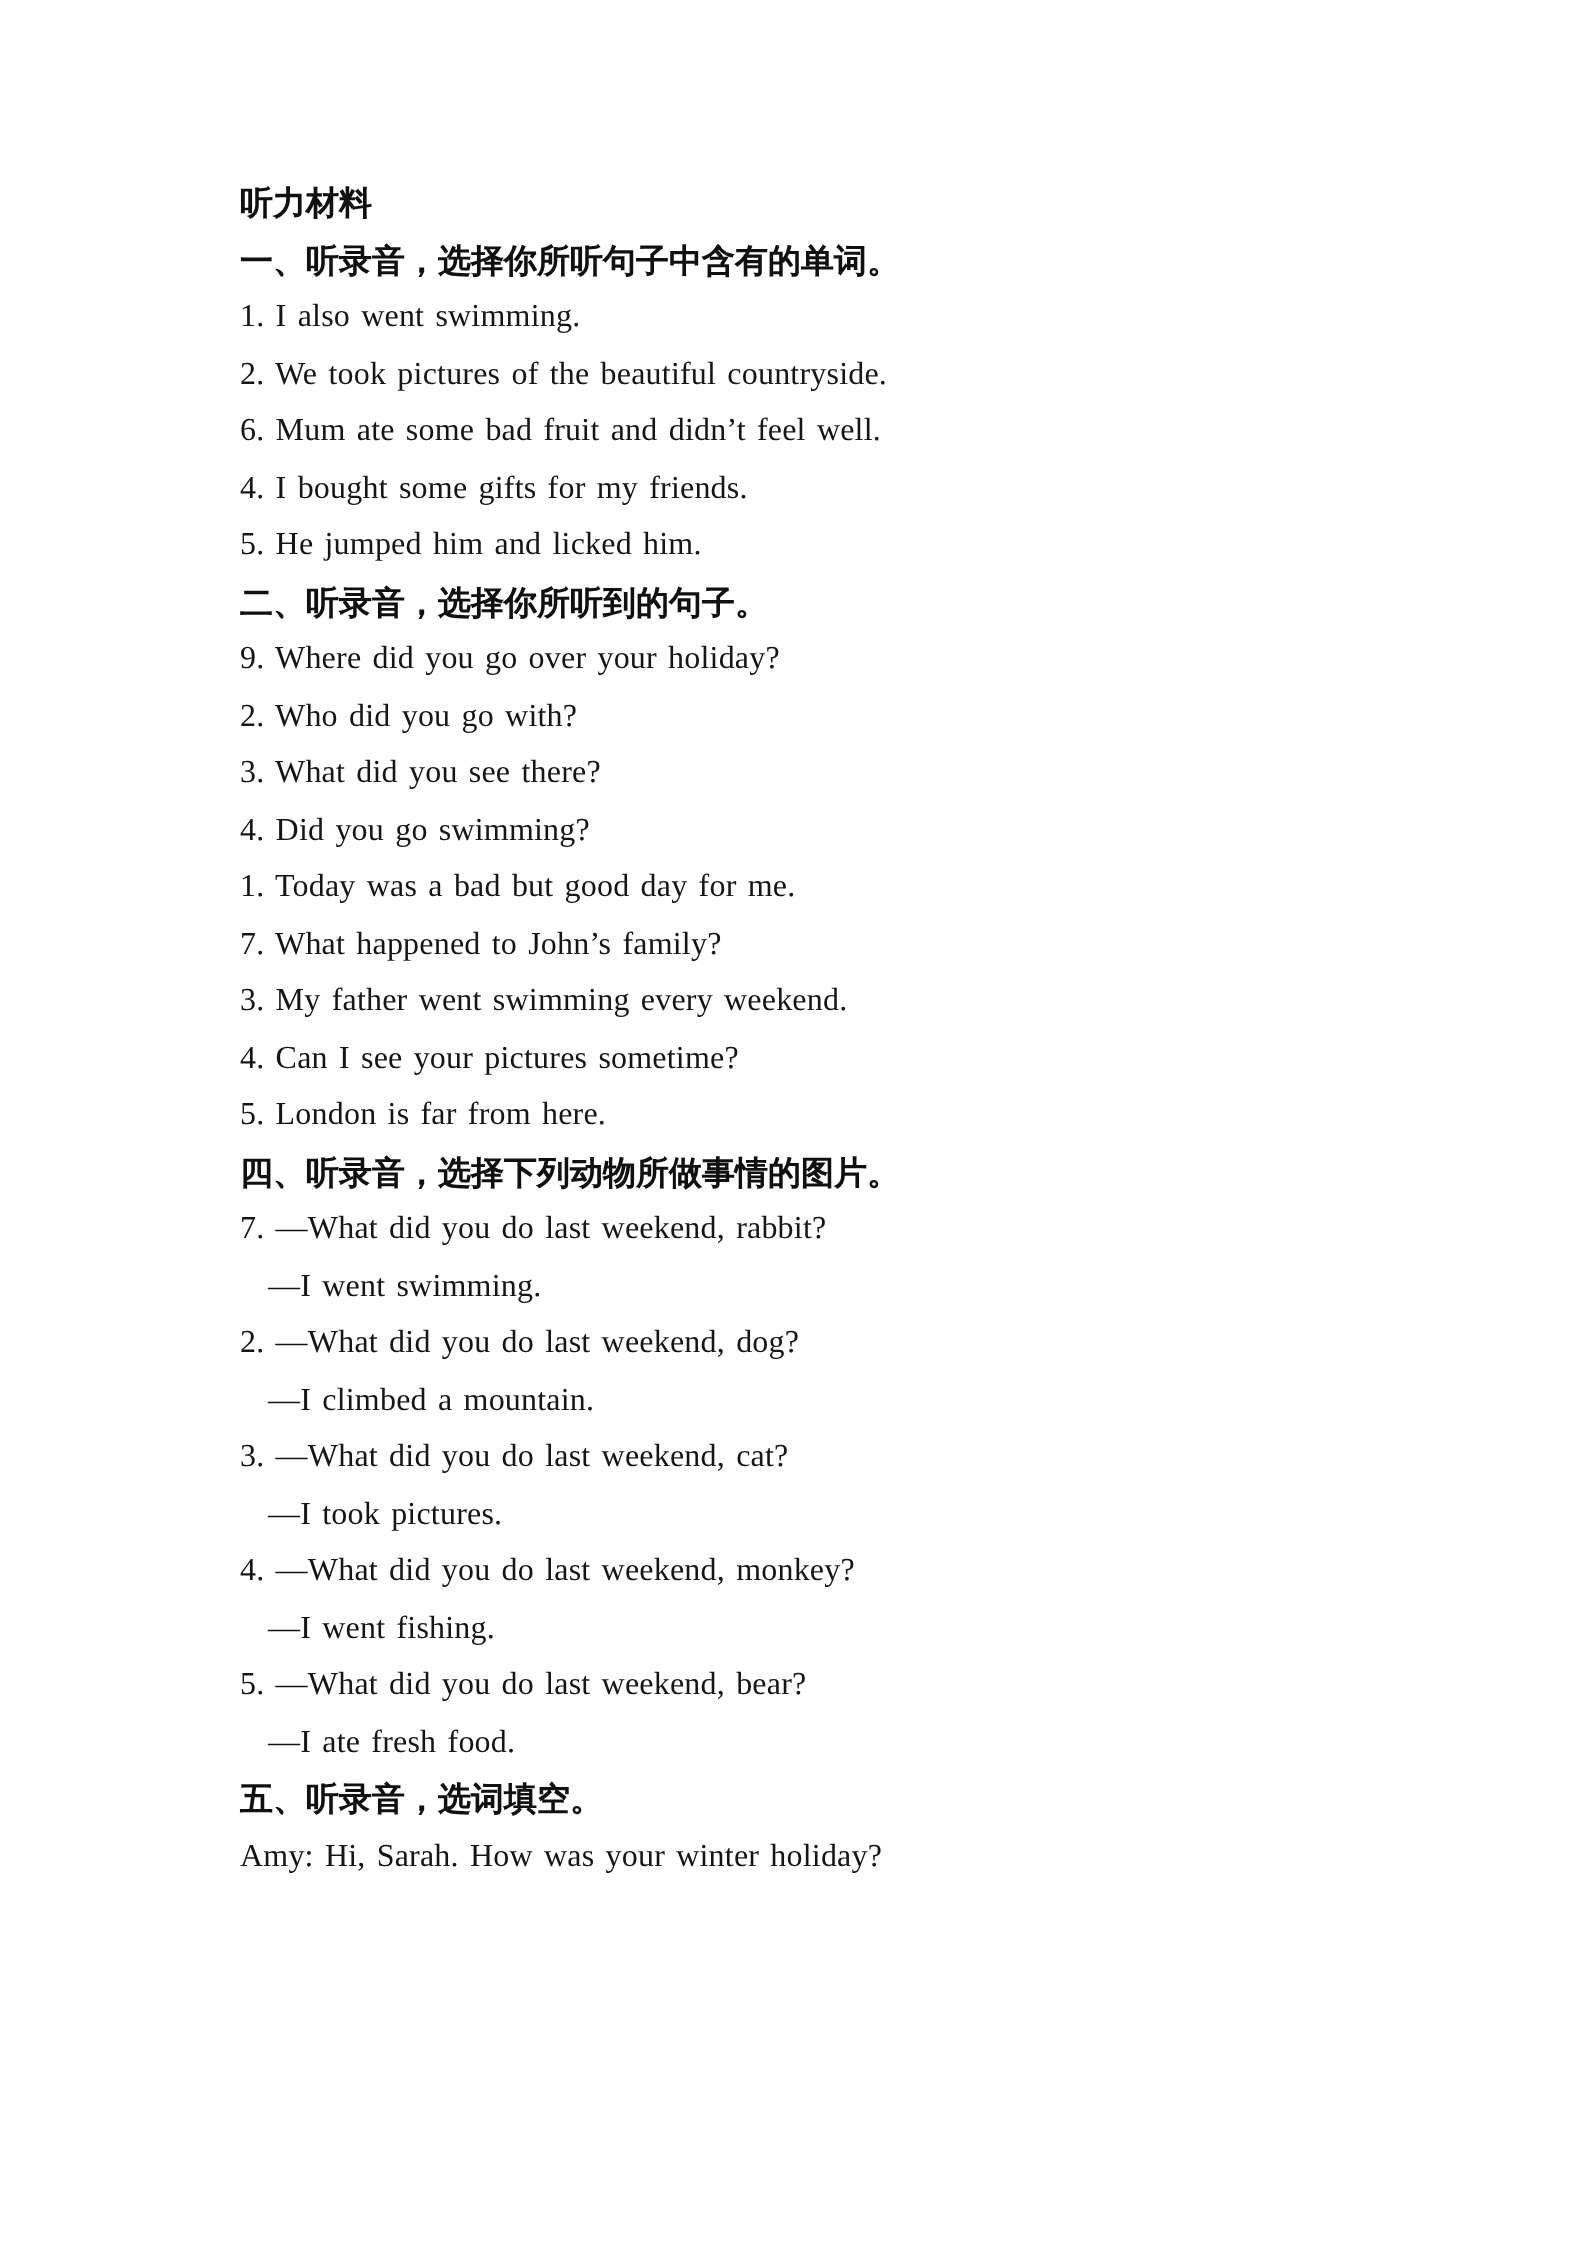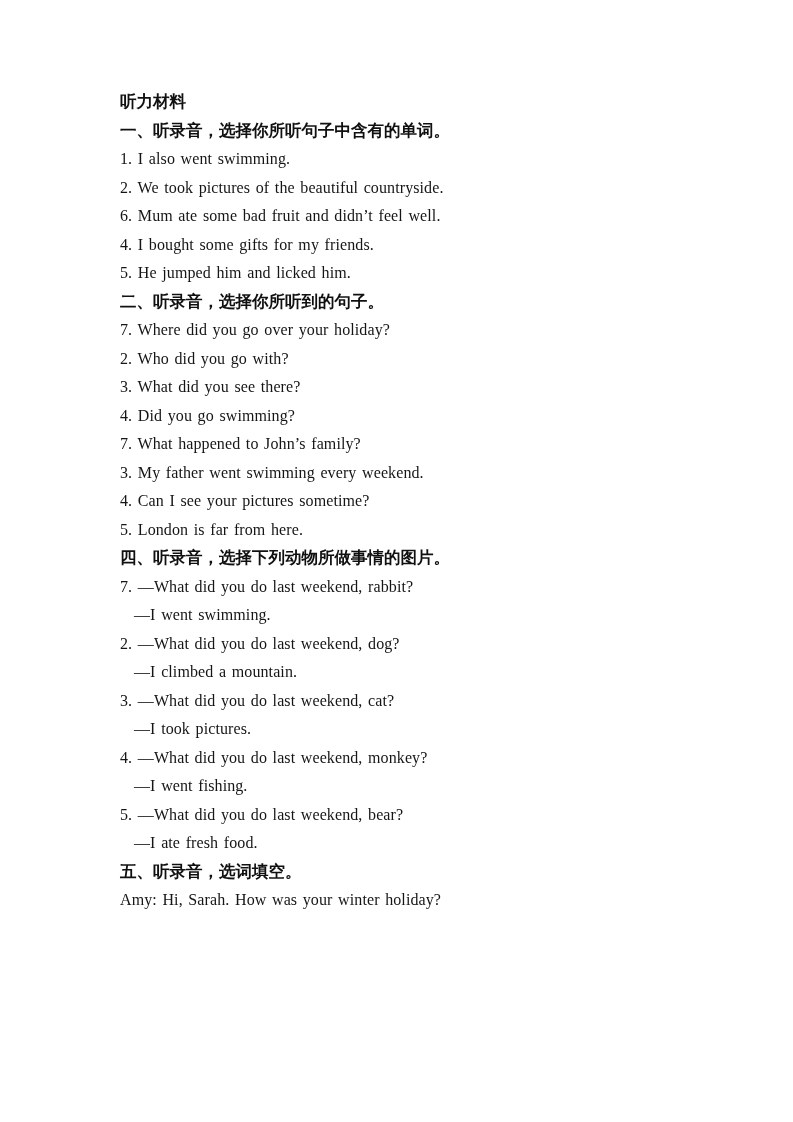--- a/index.html
+++ b/index.html
@@ -60,25 +60,26 @@
     <div class="line title">听力材料</div>
 
     <div class="line heading">一、听录音，选择你所听句子中含有的单词。</div>
     <div class="line item">1. I also went swimming.</div>
     <div class="line item">2. We took pictures of the beautiful countryside.</div>
     <div class="line item">6. Mum ate some bad fruit and didn’t feel well.</div>
     <div class="line item">4. I bought some gifts for my friends.</div>
     <div class="line item">5. He jumped him and licked him.</div>
 
     <div class="line heading">二、听录音，选择你所听到的句子。</div>
-    <div class="line item">7. Where did you go over your holiday?</div>
+    <div class="line item">9. Where did you go over your holiday?</div>
     <div class="line item">2. Who did you go with?</div>
     <div class="line item">3. What did you see there?</div>
     <div class="line item">4. Did you go swimming?</div>
 
+    <div class="line item">1. Today was a bad but good day for me.</div>
     <div class="line item">7. What happened to John’s family?</div>
     <div class="line item">3. My father went swimming every weekend.</div>
     <div class="line item">4. Can I see your pictures sometime?</div>
     <div class="line item">5. London is far from here.</div>
 
     <div class="line heading">四、听录音，选择下列动物所做事情的图片。</div>
     <div class="line item">7. —What did you do last weekend, rabbit?</div>
     <div class="line item indent">—I went swimming.</div>
     <div class="line item">2. —What did you do last weekend, dog?</div>
     <div class="line item indent">—I climbed a mountain.</div>

